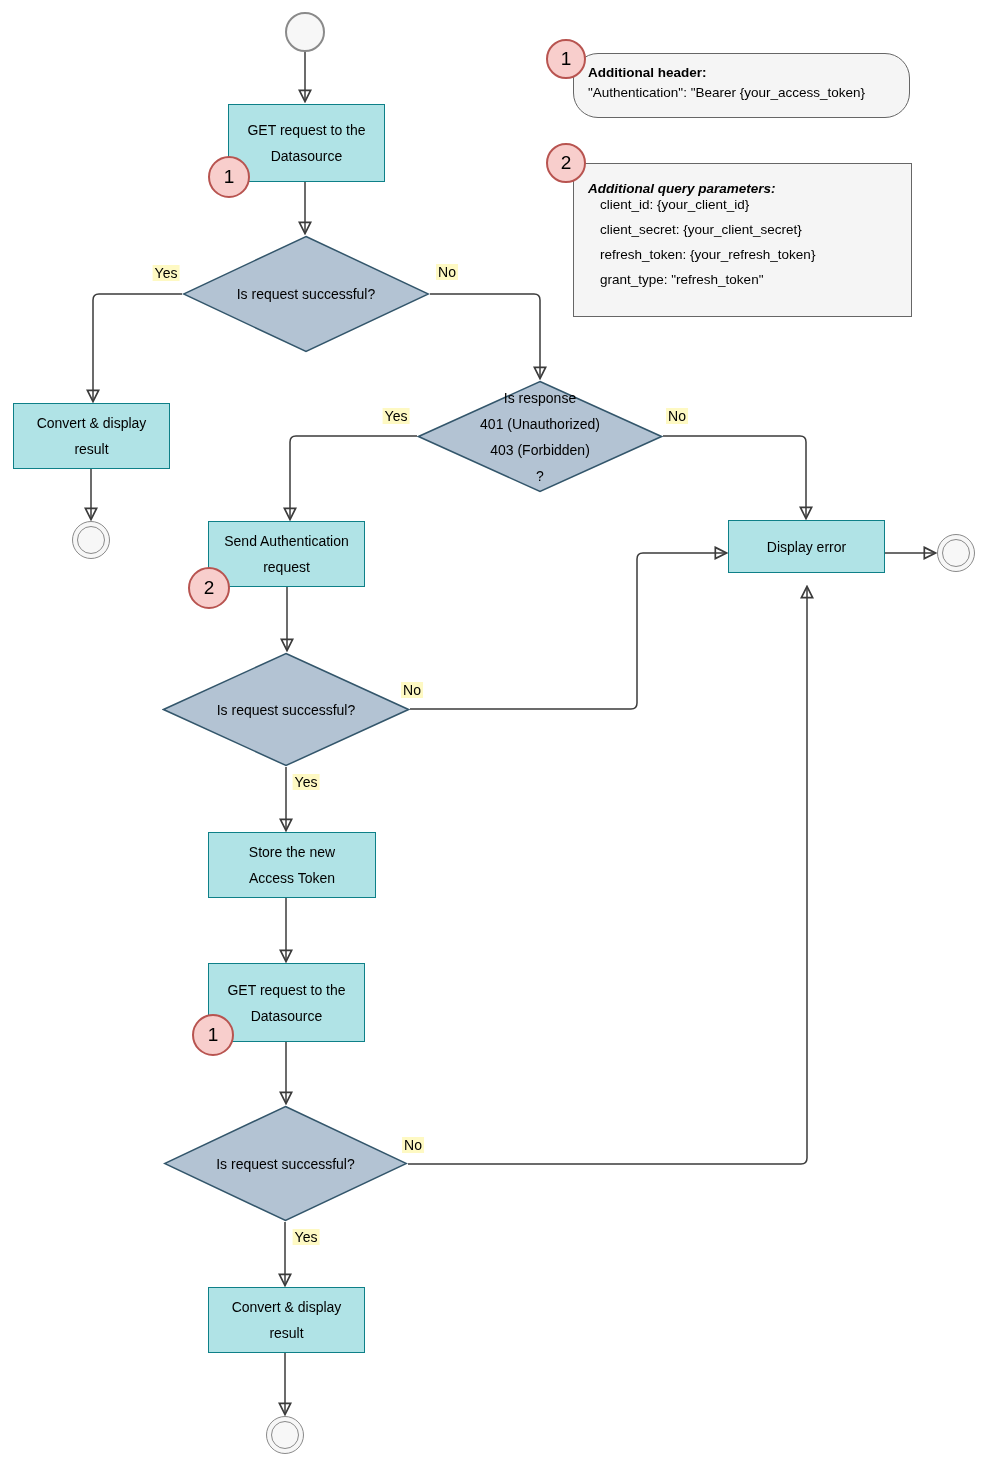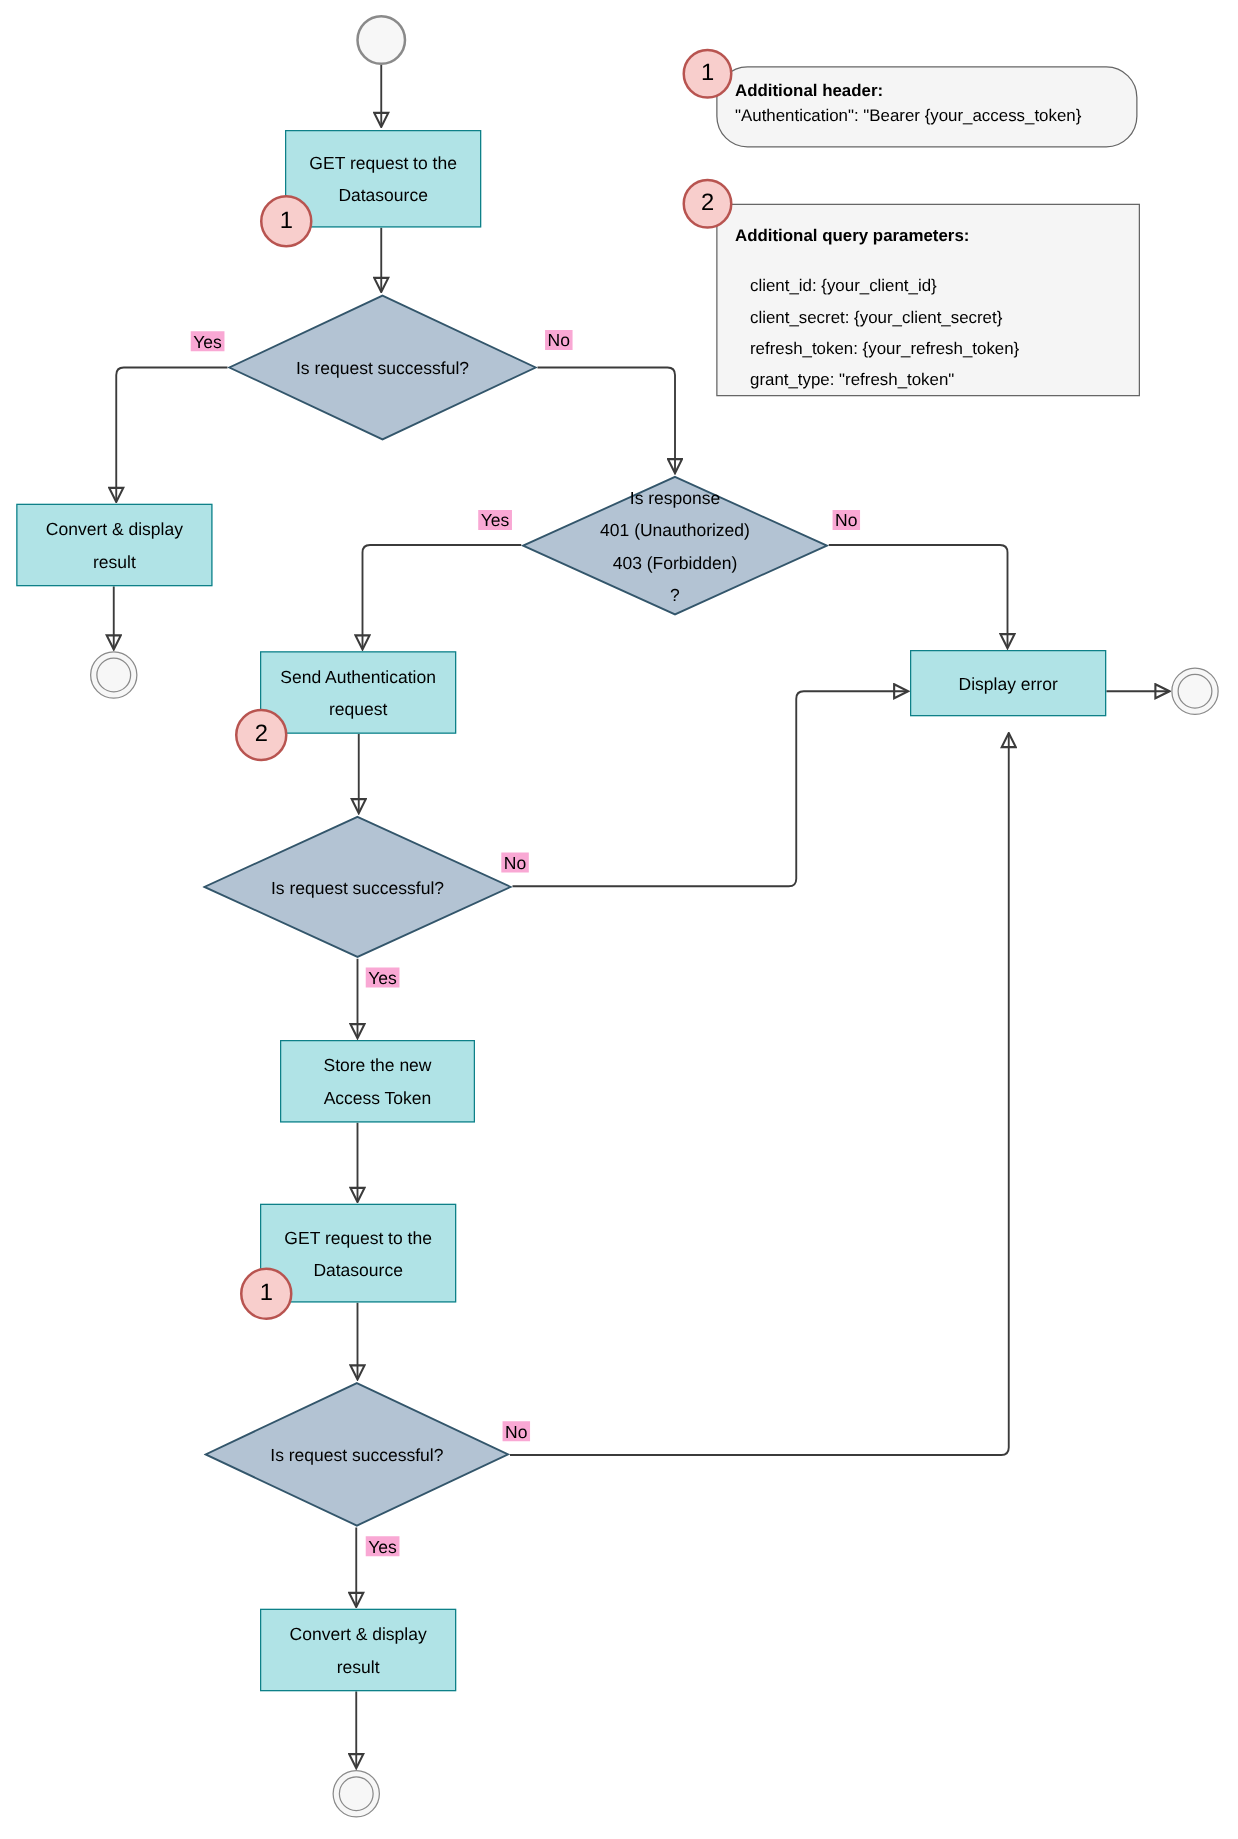--- a/index.html
+++ b/index.html
@@ -22,26 +22,26 @@
   .diamond{background:transparent;}
   .diamond svg{position:absolute;left:0;top:0;}
   .diamond svg polygon{fill:var(--decision-fill);stroke:var(--decision-stroke);stroke-width:1.5;}
   .diamond .label{position:relative;z-index:1;}
   .circle-start{width:40px;height:40px;border-radius:50%;background:var(--terminal-fill);border:2px solid var(--terminal-stroke);}
   .circle-end{width:38px;height:38px;border-radius:50%;background:var(--terminal-fill);border:1.5px solid var(--terminal-stroke);display:flex;align-items:center;justify-content:center;}
   .circle-end .inner{width:26px;height:26px;border-radius:50%;border:1.5px solid var(--terminal-stroke);background:var(--terminal-fill);}
   .badge{position:absolute;z-index:4;width:42px;height:42px;border-radius:50%;background:var(--badge-fill);
          border:2px solid var(--badge-stroke);display:flex;align-items:center;justify-content:center;
          font-size:19px;color:var(--text);box-sizing:border-box;}
-  .edge-label{position:absolute;z-index:3;transform:translate(-50%,-50%);font-size:14px;background:#f9a8d4;padding:0 2px;}
+  .edge-label{position:absolute;z-index:3;transform:translate(-50%,-50%);font-size:14px;background:#fef9c3;padding:0 2px;}
   .note{position:absolute;z-index:2;background:var(--note-fill);border:1.5px solid var(--note-stroke);
         box-sizing:border-box;padding:11px 14px;font-size:13.5px;}
   .note .note-title{font-weight:bold;margin:0 0 4px 0;}
   .note .note-line{margin:0;line-height:18px;}
-  .note2 .note-title{margin:6px 0 24px 0;}
+  .note2 .note-title{margin:6px 0 0 0;font-style:italic;}
   .note2 .note-line{line-height:18px;margin:0 0 7px 12px;}
 </style>
 </head>
 <body>
 
 <div class="canvas">
 
   <svg class="edges" width="990" height="1471" viewBox="0 0 990 1471">
     <defs>
       <marker id="arrow" viewBox="0 0 12 12" refX="10.5" refY="6" markerWidth="9" markerHeight="9" orient="auto-start-reverse">
@@ -91,21 +91,21 @@
   <div class="node rect" style="left:208px;top:521px;width:157px;height:66px;">
     <span class="label">Send Authentication
 request</span>
     <span class="badge" style="left:-21px;top:45px;">2</span>
   </div>
 
   <div class="node rect" style="left:728px;top:520px;width:157px;height:53px;">
     <span class="label">Display error</span>
   </div>
 
-  <div class="node rect" style="left:208px;top:832px;width:156px;height:66px;margin-left:16px;">
+  <div class="node rect" style="left:208px;top:832px;width:168px;height:66px;">
     <span class="label">Store the new
 Access Token</span>
   </div>
 
   <div class="node rect" style="left:208px;top:963px;width:157px;height:79px;">
     <span class="label">GET request to the
 Datasource</span>
     <span class="badge" style="left:-17px;top:50px;">1</span>
   </div>
 

